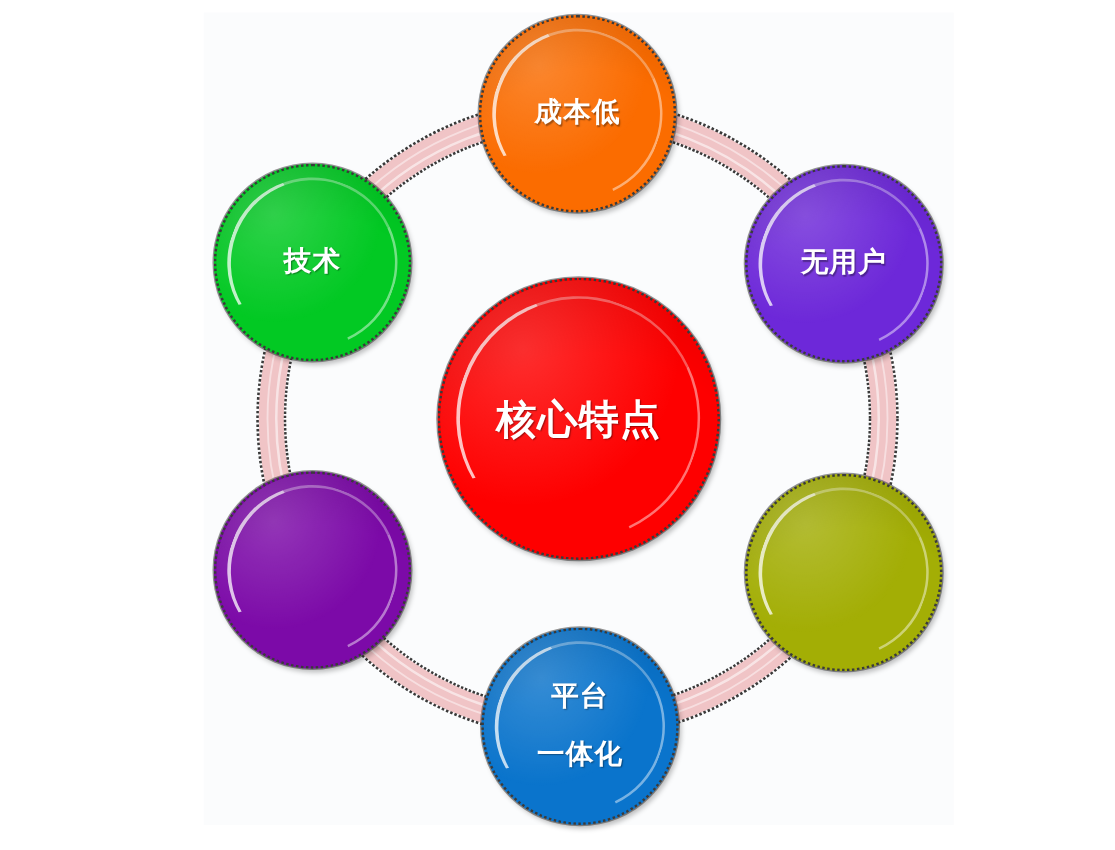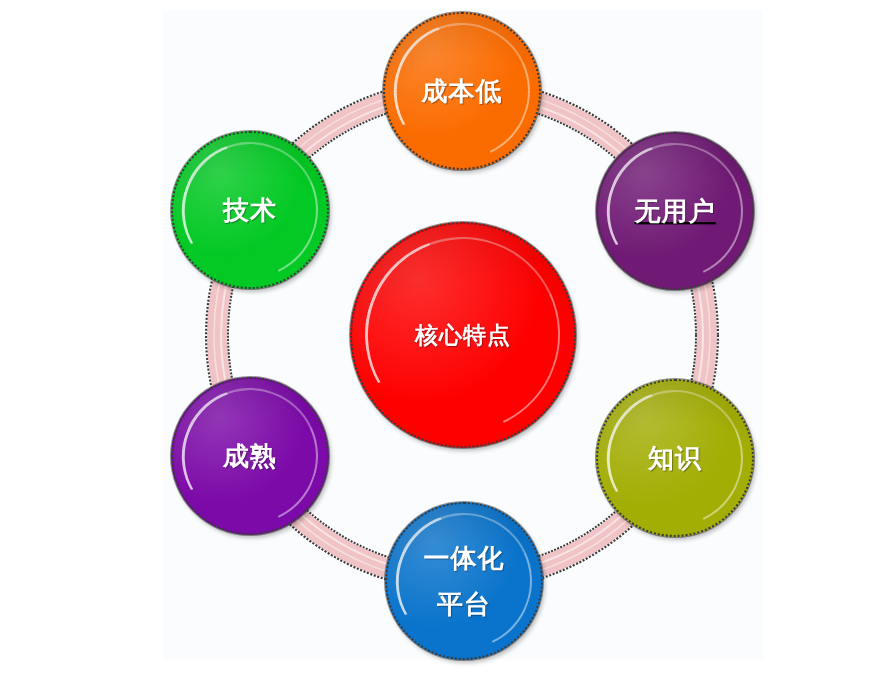--- a/index.html
+++ b/index.html
@@ -32,25 +32,25 @@
     box-sizing: border-box;
     pointer-events: none;
   }
   .node::after {
     content: ""; position: absolute; inset: 0; border-radius: 50%;
     background: radial-gradient(circle at 30% 25%, rgba(255,255,255,0.18), rgba(255,255,255,0) 55%),
                 radial-gradient(circle at 55% 90%, rgba(0,0,0,0) 60%, rgba(0,0,0,0.12) 100%);
     pointer-events: none;
   }
   .label-line {
-    color: #ffffff; font-weight: bold; font-size: 26px; line-height: 46px;
+    color: #ffffff; font-weight: bold; font-size: 22px; line-height: 46px;
     letter-spacing: 1px; position: relative; z-index: 2;
     text-shadow: 1px 1px 1px rgba(0,0,0,0.35);
   }
-  .center .label-line { font-size: 23px; line-height: 40px; }
+  .center .label-line { font-size: 32px; line-height: 40px; }
 </style>
 </head>
 <body>
 
 <div class="panel"></div>
 
 <svg class="ring" width="892" height="680">
   <circle cx="462" cy="335" r="245" fill="none" stroke="#3a3a3a" stroke-width="24" stroke-dasharray="2 1.5"></circle>
   <circle cx="462" cy="335" r="245" fill="none" stroke="#f0c4c6" stroke-width="20"></circle>
   <circle cx="462" cy="335" r="241" fill="none" stroke="rgba(255,255,255,0.55)" stroke-width="2"></circle>
@@ -58,32 +58,30 @@
 </svg>
 
 <div class="node center" style="left:350px; top:222px; width:226px; height:226px; background:#fe0000;">
   <span class="label-line">核心特点</span>
 </div>
 
 <div class="node" style="left:383px; top:12px; width:158px; height:158px; background:#fb6c00;">
   <span class="label-line">成本低</span>
 </div>
 
-<div class="node" style="left:596px; top:132px; width:158px; height:158px; background:#701a75;text-decoration:underline;">
+<div class="node" style="left:596px; top:132px; width:158px; height:158px; background:#6d28d9;">
   <span class="label-line">无用户</span>
 </div>
 
 <div class="node" style="left:596px; top:379px; width:158px; height:158px; background:#a3ae05;">
-  <span class="label-line">知识</span>
 </div>
 
 <div class="node" style="left:385px; top:502px; width:158px; height:158px; background:#0a74cc;">
+  <span class="label-line">平台</span>
   <span class="label-line">一体化</span>
-  <span class="label-line">平台</span>
 </div>
 
 <div class="node" style="left:171px; top:377px; width:158px; height:158px; background:#7c0aa8;">
-  <span class="label-line">成熟</span>
 </div>
 
 <div class="node" style="left:171px; top:131px; width:158px; height:158px; background:#02c923;">
   <span class="label-line">技术</span>
 </div>
 
 </body></html>

